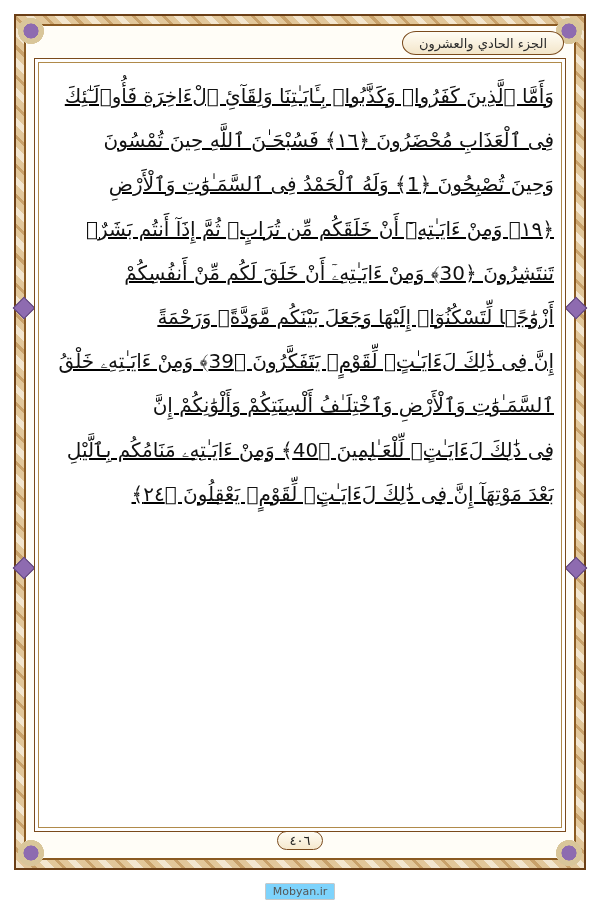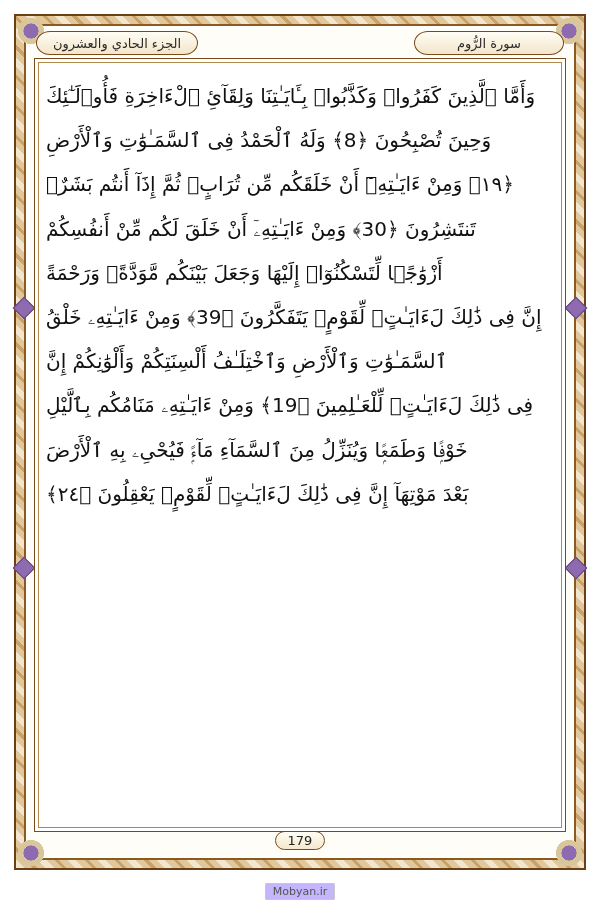--- a/index.html
+++ b/index.html
@@ -121,22 +121,23 @@
   }
 
   
   .quran-body {
     position: absolute;
     left: 46px;
     right: 46px;
     top: 74px;
     bottom: 96px;
     direction: rtl;
-    text-align: left;
+    text-align: right;
     overflow: hidden;
+    text-decoration: underline;
   }
   .line {
     height: 44.2px;
     line-height: 44.2px;
     font-family: "DejaVu Sans", sans-serif;
     font-size: 20px;
     color: #111111;
     white-space: nowrap;
     letter-spacing: 0px;
     border-bottom: 0;
@@ -165,21 +166,21 @@
   .site-tag {
     position: absolute;
     left: 0;
     right: 0;
     bottom: 8px;
     text-align: center;
     font-size: 11px;
     color: #555;
   }
   .site-tag span {
-    background: #c4b5fd;
+    background: #7dd3fc;
     border: 1px solid #c8c8c8;
     padding: 1px 7px;
     border-radius: 2px;
     font-family: "DejaVu Sans", sans-serif;
     margin-top: 41px;
   }
 </style>
 </head>
 <body>
 
@@ -193,43 +194,40 @@
   <div class="corner bl"></div>
   <div class="corner br"></div>
 
   <div class="side-diamond" style="left:16px; top:300px;"></div>
   <div class="side-diamond" style="left:16px; top:560px;"></div>
   <div class="side-diamond" style="right:16px; top:300px;"></div>
   <div class="side-diamond" style="right:16px; top:560px;"></div>
 
   <div class="header-band">
     <div class="cartouche">
-      <span>سورة الرُّوم</span>
-    </div>
-    <div class="cartouche">
       <span>الجزء الحادي والعشرون</span>
     </div>
   </div>
 
   <div class="frame-inner"></div>
 
   <div class="quran-body">
     <div class="line">وَأَمَّا ٱلَّذِينَ كَفَرُوا۟ وَكَذَّبُوا۟ بِـَٔايَـٰتِنَا وَلِقَآئِ ٱلْءَاخِرَةِ فَأُو۟لَـٰٓئِكَ</div>
-    <div class="line">وَحِينَ تُصْبِحُونَ ﴿8﴾ وَلَهُ ٱلْحَمْدُ فِى ٱلسَّمَـٰوَٰتِ وَٱلْأَرْضِ</div>
+    <div class="line">فِى ٱلْعَذَابِ مُحْضَرُونَ ﴿١٦﴾ فَسُبْحَـٰنَ ٱللَّهِ حِينَ تُمْسُونَ</div>
+    <div class="line">وَحِينَ تُصْبِحُونَ ﴿1﴾ وَلَهُ ٱلْحَمْدُ فِى ٱلسَّمَـٰوَٰتِ وَٱلْأَرْضِ</div>
     <div class="line">﴿١٩﴾ وَمِنْ ءَايَـٰتِهِۦٓ أَنْ خَلَقَكُم مِّن تُرَابٍۢ ثُمَّ إِذَآ أَنتُم بَشَرٌۭ</div>
     <div class="line">تَنتَشِرُونَ ﴿30﴾ وَمِنْ ءَايَـٰتِهِۦٓ أَنْ خَلَقَ لَكُم مِّنْ أَنفُسِكُمْ</div>
     <div class="line">أَزْوَٰجًۭا لِّتَسْكُنُوٓا۟ إِلَيْهَا وَجَعَلَ بَيْنَكُم مَّوَدَّةًۭ وَرَحْمَةً</div>
     <div class="line">إِنَّ فِى ذَٰلِكَ لَءَايَـٰتٍۢ لِّقَوْمٍۢ يَتَفَكَّرُونَ ﴿39﴾ وَمِنْ ءَايَـٰتِهِۦ خَلْقُ</div>
     <div class="line">ٱلسَّمَـٰوَٰتِ وَٱلْأَرْضِ وَٱخْتِلَـٰفُ أَلْسِنَتِكُمْ وَأَلْوَٰنِكُمْ إِنَّ</div>
-    <div class="line">فِى ذَٰلِكَ لَءَايَـٰتٍۢ لِّلْعَـٰلِمِينَ ﴿19﴾ وَمِنْ ءَايَـٰتِهِۦ مَنَامُكُم بِٱلَّيْلِ</div>
-    <div class="line">خَوْفًۭا وَطَمَعًۭا وَيُنَزِّلُ مِنَ ٱلسَّمَآءِ مَآءًۭ فَيُحْىِۦ بِهِ ٱلْأَرْضَ</div>
+    <div class="line">فِى ذَٰلِكَ لَءَايَـٰتٍۢ لِّلْعَـٰلِمِينَ ﴿40﴾ وَمِنْ ءَايَـٰتِهِۦ مَنَامُكُم بِٱلَّيْلِ</div>
     <div class="line">بَعْدَ مَوْتِهَآ إِنَّ فِى ذَٰلِكَ لَءَايَـٰتٍۢ لِّقَوْمٍۢ يَعْقِلُونَ ﴿٢٤﴾</div>
   </div>
 
   <div class="page-number">
-    <span class="pn-box">179</span>
+    <span class="pn-box">٤٠٦</span>
   </div>
 
   <div class="site-tag">
     <span>Mobyan.ir</span>
   </div>
 
 </div>
 
 </body></html>

